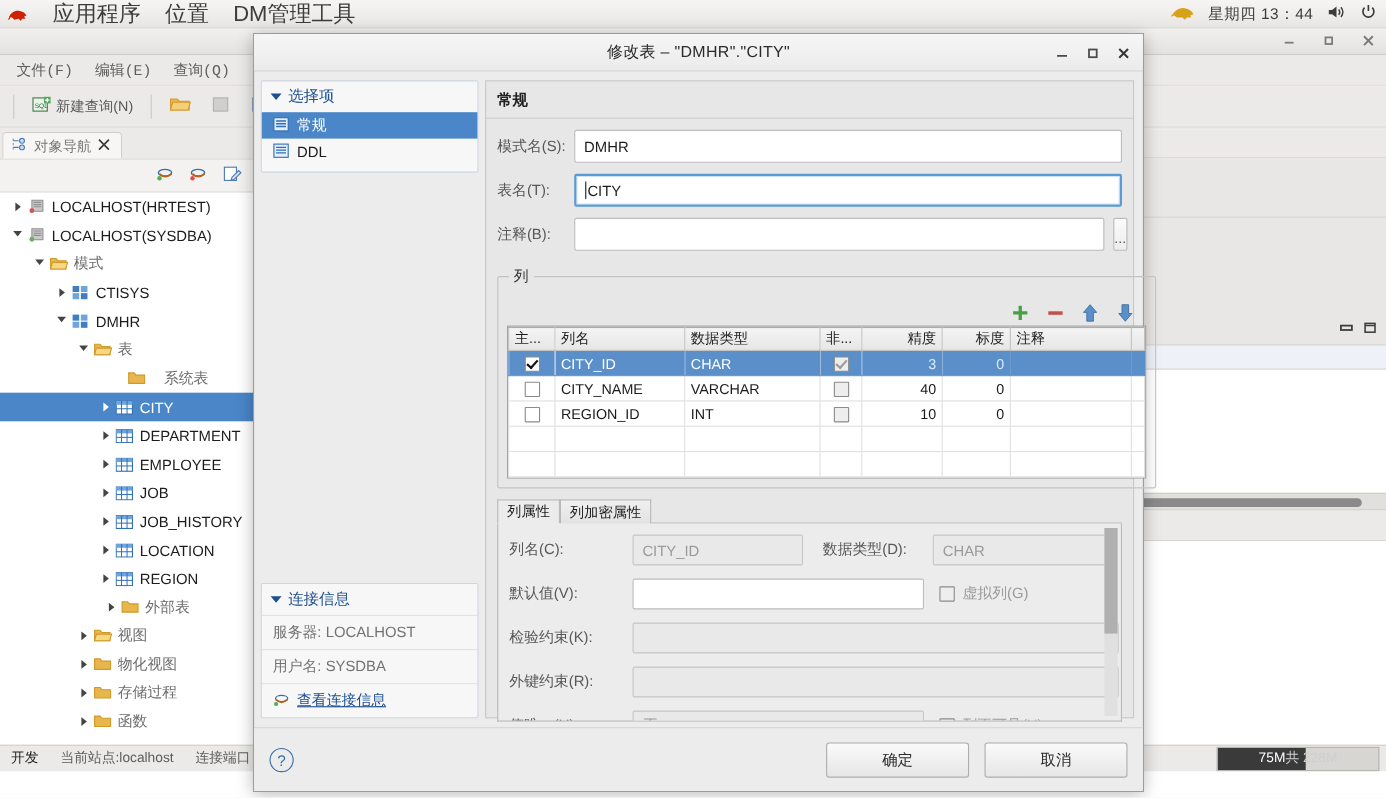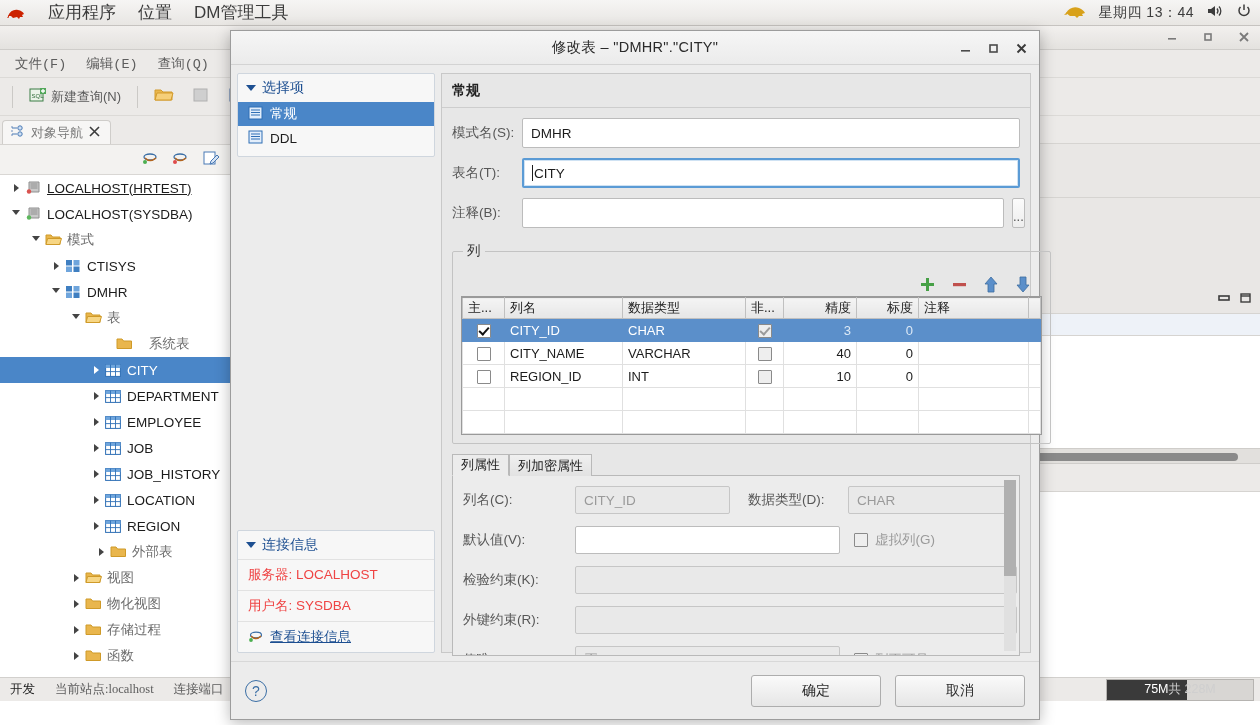--- a/index.html
+++ b/index.html
@@ -16,21 +16,21 @@
   
   .panel {
     position: absolute; top: 0; left: 0; width: 1260px; height: 26px;
     background: linear-gradient(#f6f5f4, #e8e6e3);
     border-bottom: 1px solid #c6c3c0;
     display: flex; align-items: center;
     font-size: 14px; color: #4a4a4a;
   }
   .panel-left { display: flex; align-items: center; gap: 22px; padding-left: 6px; }
   .panel-logo { width: 20px; height: 16px; display: block; }
-  .panel-item { color: #3c3c3c; font-size: 17px; white-space: nowrap; }
+  .panel-item { color: #3c3c3c; font-size: 20px; white-space: nowrap; }
   .panel-right {
     margin-left: auto; display: flex; align-items: center; gap: 12px;
     padding-right: 8px; color: #3c3c3c;
   }
   .panel-clock { font-size: 14px; letter-spacing: 0.5px; white-space: nowrap; }
 
   
   .app {
     position: absolute; top: 26px; left: 0; width: 1260px; height: 675px;
     background: #eceae8;
@@ -129,21 +129,21 @@
     display: flex; align-items: center; gap: 14px; padding-left: 1115px;
   }
   .ed-body2 { position: absolute; left: 0; right: 0; top: 374px; bottom: 0; background: #ffffff; }
 
   
   .statusbar {
     position: absolute; left: 0; bottom: 0; width: 1260px; height: 24px;
     background: #eceae8; border-top: 1px solid #d2d0cd;
     display: flex; align-items: center; font-size: 12.5px; color: #5d5d5d;
   }
-  .sb-item { padding: 0 10px; white-space: nowrap; font-family: Liberation Serif, serif; }
+  .sb-item { padding: 0 10px; white-space: nowrap; }
   .sb-item.strong { color: #1c1c1c; }
   .mem {
     margin-left: auto; display: flex; align-items: center;
     height: 24px; margin-right: 6px;
   }
   .mem-bar {
     position: relative; width: 148px; height: 22px;
     background: #d8d6d3; border: 1px solid #b6b4b1;
     display: flex; align-items: center; justify-content: center;
     font-size: 12.5px; color: #ffffff; overflow: hidden;
@@ -188,21 +188,21 @@
   .sect-caret { width: 0; height: 0; border-left: 5px solid transparent; border-right: 5px solid transparent; border-top: 6px solid #1d4f91; }
   .sect-body { padding: 0 0 6px 0; }
   .opt {
     height: 24px; display: flex; align-items: center; gap: 7px;
     padding-left: 10px; font-size: 13.5px; color: #4a4a4a;
   }
   .opt.sel { background: #4a86c8; color: #ffffff; }
   .opt.dark { color: #1c1c1c; }
   .conn { margin-top: 20px; }
   .conn-row {
-    padding: 6px 10px; font-size: 13.5px; color: #ef4444;
+    padding: 6px 10px; font-size: 13.5px; color: #737373;
     border-top: 1px solid #e2e2e2;
   }
   .conn-link {
     display: flex; align-items: center; gap: 6px;
     padding: 6px 10px; border-top: 1px solid #e2e2e2;
   }
   .conn-link a { color: #1d4f91; text-decoration: underline; font-size: 13.5px; }
 
   
   .dlg-right {
@@ -505,21 +505,21 @@
           </svg>
         </span>
         <span>
           <svg width="18" height="16" viewBox="0 0 18 16">
             <rect x="2" y="2" width="11" height="12" fill="#fff" stroke="#4a7ab5"></rect>
             <path d="M9 11 L15 5 L17 7 L11 13 L8 14 Z" fill="#d7e4f5" stroke="#4a7ab5"></path>
           </svg>
         </span>
       </div>
       <div class="tree" id="tree">
-          <div class="tnode" style="padding-left: 8px; text-decoration: underline;">
+          <div class="tnode" style="padding-left: 8px;">
             <span class="tw">
               <i class="tri"></i>
             </span>
             <span class="ticon">
               <svg width="16" height="14" viewBox="0 0 16 14">
                 <path d="M4 1 L14 1 L14 11 L4 11 Z" fill="#c9c9c9" stroke="#8f8f8f"></path>
                 <path d="M5.5 3 H12.5 M5.5 5 H12.5 M5.5 7 H12.5" stroke="#8f8f8f" stroke-width="1"></path>
                 <circle cx="4" cy="10.5" r="2.2" fill="#d9534f"></circle>
               </svg>
             </span>

